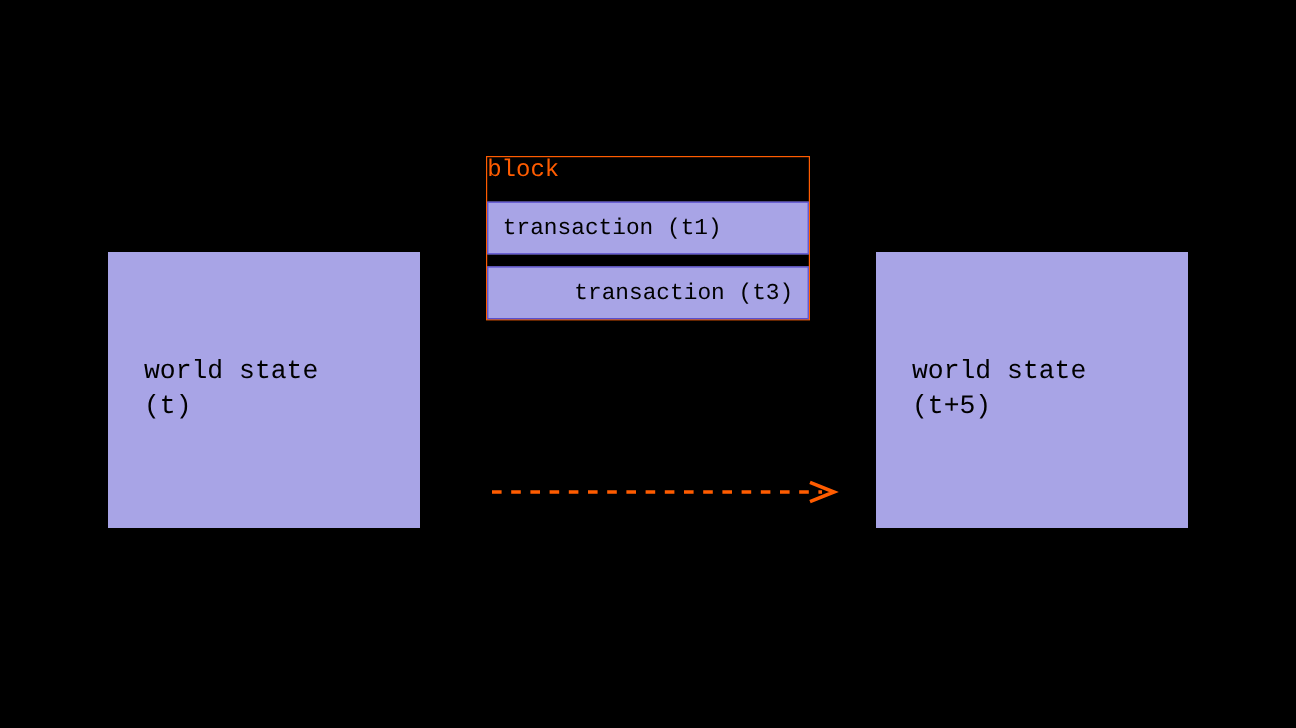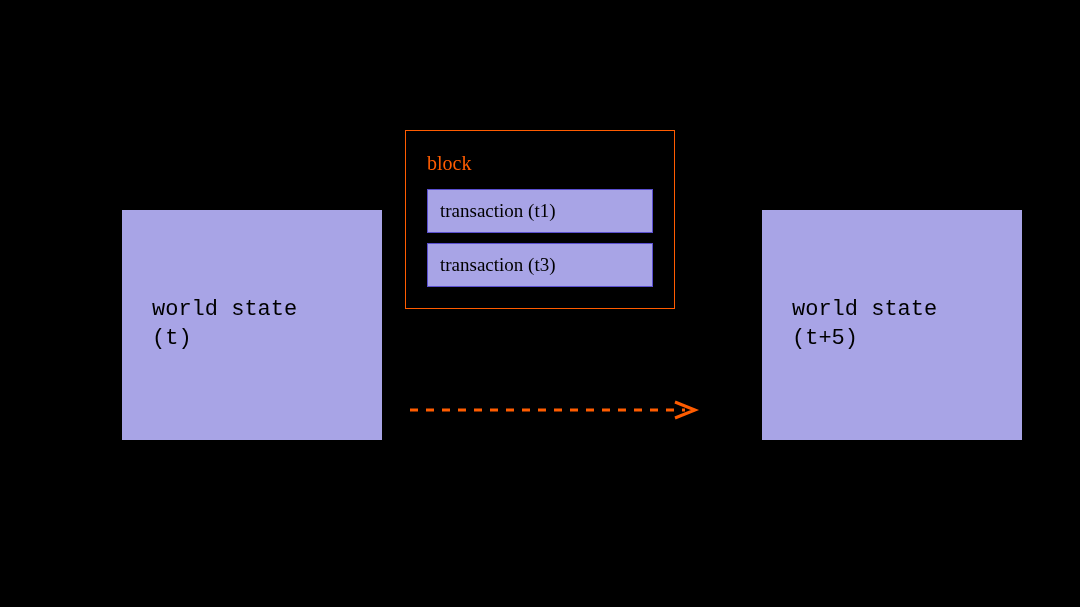--- a/index.html
+++ b/index.html
@@ -13,58 +13,57 @@
     .state-box {
       position: absolute;
       background: #a8a4e6;
       display: flex;
       flex-direction: column;
       justify-content: center;
       padding-left: 30px;
       font-size: 22px;
       color: #000;
       line-height: 1.3;
-      margin-left: 32px;
     }
     .state-left {
       left: 90px;
       top: 210px;
       width: 260px;
       height: 230px;
     }
     .state-right {
       left: 730px;
       top: 210px;
       width: 260px;
       height: 230px;
     }
     .block-container {
       position: absolute;
       left: 405px;
       top: 130px;
       width: 270px;
       border: 1.5px solid #ff5c00;
-      padding: 21px;
-      font-family: Liberation Serif, serif;
+      padding: 0;
     }
     .block-label {
       color: #ff5c00;
       font-size: 20px;
       margin-bottom: 14px;
     }
     .transaction {
       background: #a8a4e6;
       border: 1.5px solid #5a4fcf;
       padding: 10px 12px;
       font-size: 19px;
       color: #000;
       margin-bottom: 10px;
     }
     .transaction:last-child {
       margin-bottom: 0;
+      text-align: right;
     }
     .arrow {
       position: absolute;
       left: 405px;
       top: 400px;
       width: 300px;
       height: 20px;
     }
   </style>
 </head>

